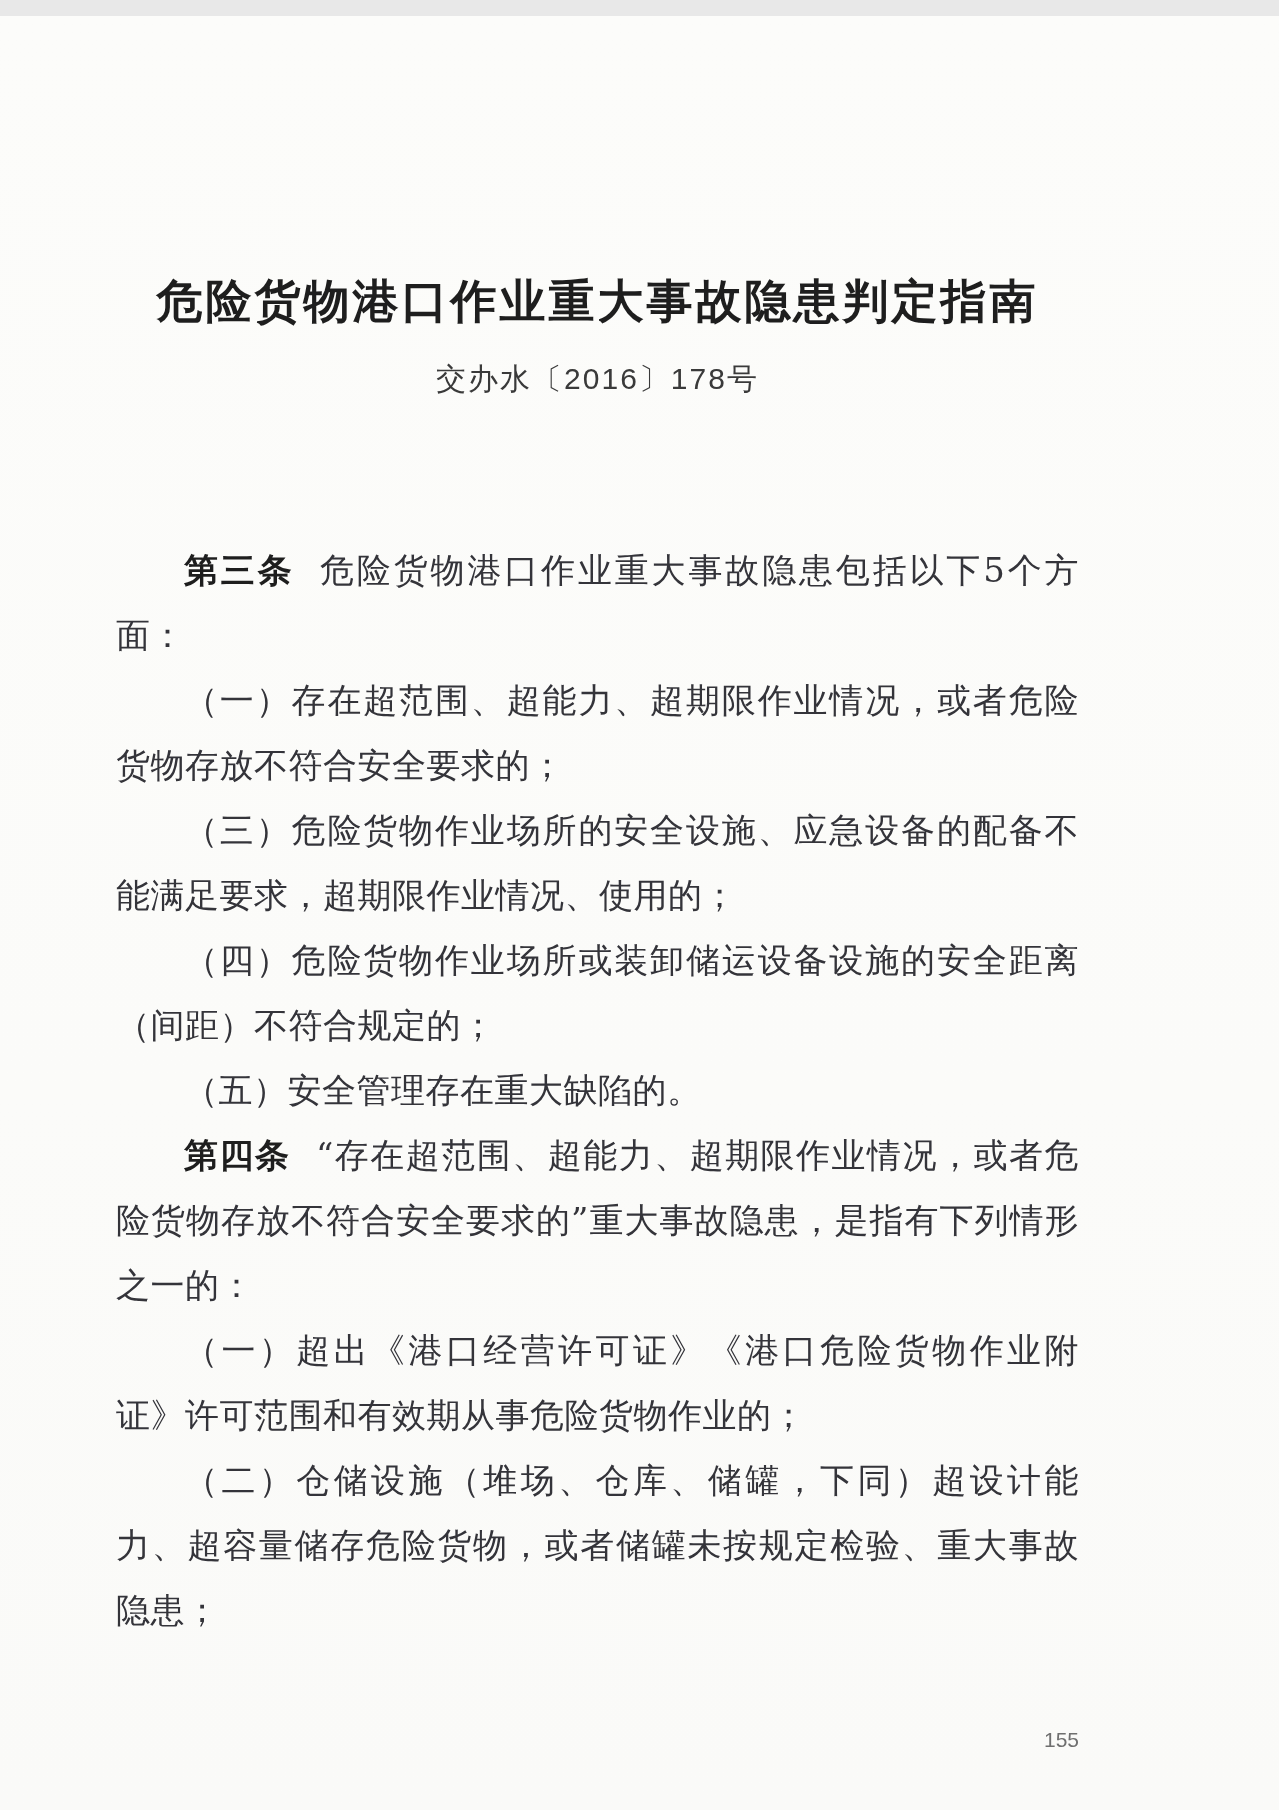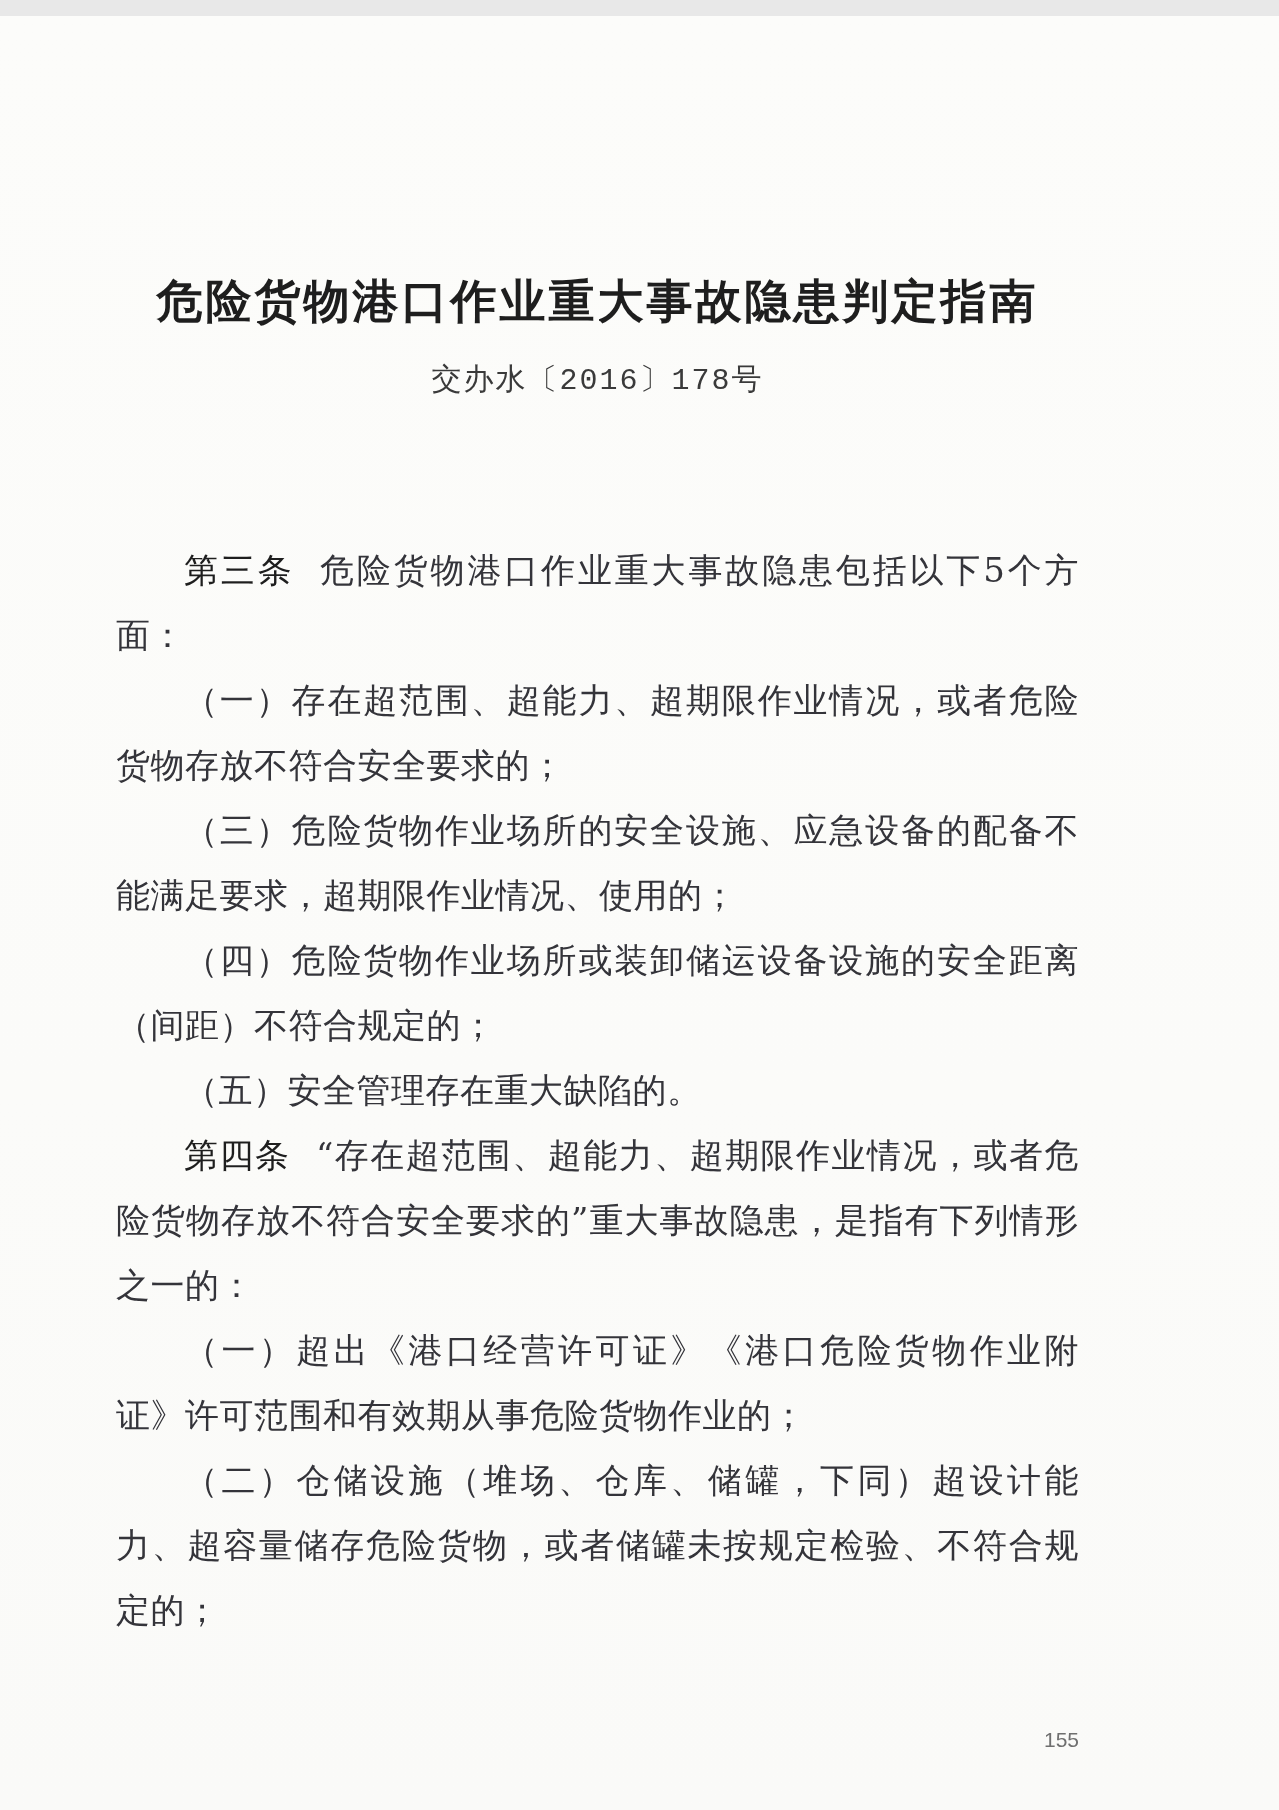--- a/index.html
+++ b/index.html
@@ -27,38 +27,38 @@
     line-height: 1.2;
     letter-spacing: 3px;
     color: #1e1e1e;
   }
   .doc-number {
     margin-top: 30px;
     text-align: center;
     font-size: 30px;
     letter-spacing: 2px;
     color: #3a3a3a;
-    font-family: Liberation Mono, monospace;
+    font-family: Liberation Sans, sans-serif;
   }
   .doc-body {
     margin-top: 138px;
   }
   .para {
     margin: 0;
     text-indent: 2em;
     text-align: justify;
     font-size: 34px;
     line-height: 65px;
     letter-spacing: 0.5px;
     color: #34343a;
     font-family: "DejaVu Serif", serif;
   }
   .para .lead {
     font-family: "Liberation Sans", sans-serif;
-    font-weight: normal;
+    font-weight: bold;
     color: #1e1e1e;
     margin-right: 0.75em;
   }
   .page-number {
     position: absolute;
     bottom: 58px;
     left: 135px;
     right: 200px;
     text-align: right;
     font-size: 21px;
@@ -75,17 +75,17 @@
   <div class="doc-number">交办水〔2016〕178号</div>
 
   <div class="doc-body">
       <p class="para"><span class="lead">第三条</span>危险货物港口作业重大事故隐患包括以下5个方面：</p>
       <p class="para">（一）存在超范围、超能力、超期限作业情况，或者危险货物存放不符合安全要求的；</p>
       <p class="para">（三）危险货物作业场所的安全设施、应急设备的配备不能满足要求，超期限作业情况、使用的；</p>
       <p class="para">（四）危险货物作业场所或装卸储运设备设施的安全距离（间距）不符合规定的；</p>
       <p class="para">（五）安全管理存在重大缺陷的。</p>
       <p class="para"><span class="lead">第四条</span>“存在超范围、超能力、超期限作业情况，或者危险货物存放不符合安全要求的”重大事故隐患，是指有下列情形之一的：</p>
       <p class="para">（一）超出《港口经营许可证》《港口危险货物作业附证》许可范围和有效期从事危险货物作业的；</p>
-      <p class="para">（二）仓储设施（堆场、仓库、储罐，下同）超设计能力、超容量储存危险货物，或者储罐未按规定检验、不符合规定的；</p>
+      <p class="para">（二）仓储设施（堆场、仓库、储罐，下同）超设计能力、超容量储存危险货物，或者储罐未按规定检验、重大事故隐患；</p>
     </div>
 
   <div class="page-number">155</div>
 </div>
 
 </body></html>

